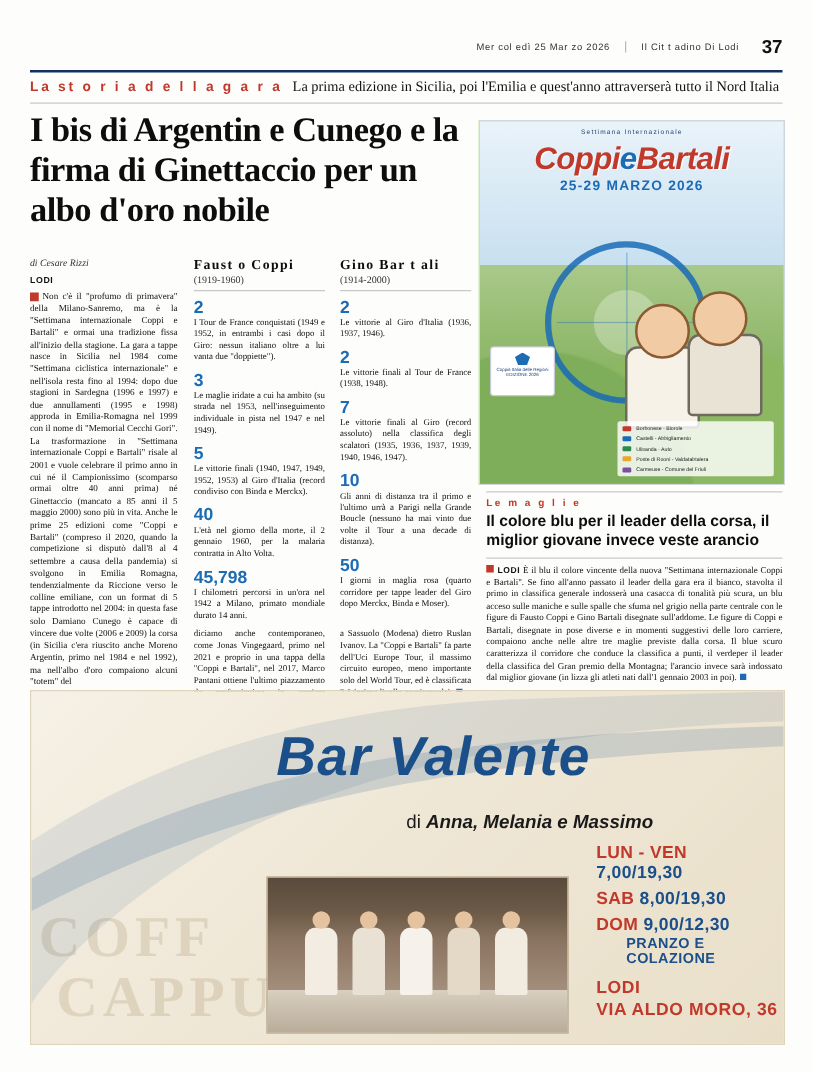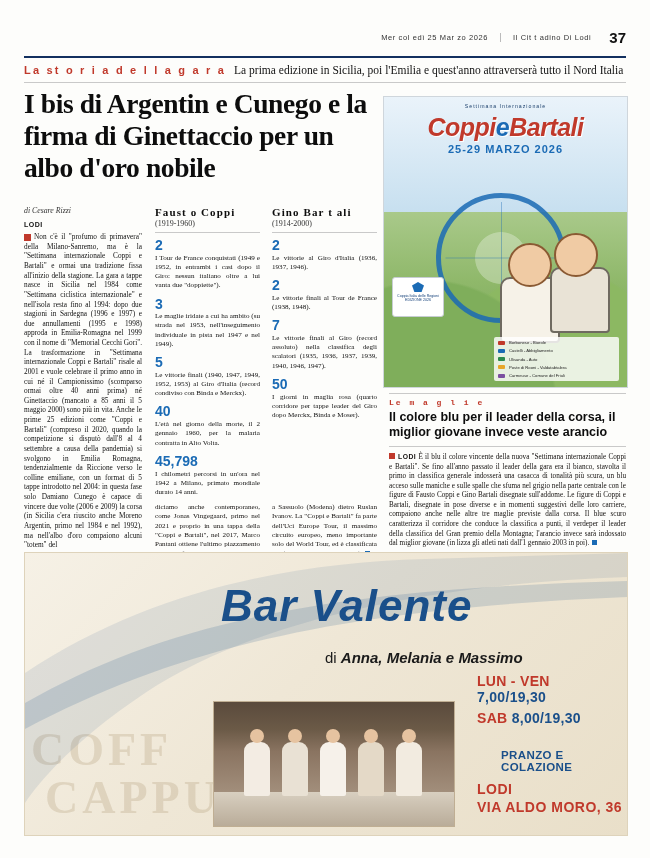--- a/index.html
+++ b/index.html
@@ -348,21 +348,21 @@
 
   
   .maglie {
     position: absolute;
     left: 389px;
     top: 393px;
     width: 237px;
   }
   .maglie .hr-top { border-top: 1px solid #c9c9c9; margin-bottom: 4px; }
   .maglie .label {
-    font-family: Liberation Mono, monospace;
+    font-family: Liberation Sans, sans-serif;
     font-weight: bold;
     font-size: 8px;
     letter-spacing: 2px;
     color: #c0392b;
   }
   .maglie .sub {
     font-family: Liberation Sans, sans-serif;
     font-weight: bold;
     font-size: 12.5px;
     line-height: 1.2;
@@ -611,20 +611,24 @@
     </div>
     <div class="fact">
       <span class="num">2</span>
       <span class="txt">Le vittorie finali al Tour de France (1938, 1948).</span>
     </div>
     <div class="fact">
       <span class="num">7</span>
       <span class="txt">Le vittorie finali al Giro (record assoluto) nella classifica degli scalatori (1935, 1936, 1937, 1939, 1940, 1946, 1947).</span>
     </div>
     <div class="fact">
+      <span class="num">10</span>
+      <span class="txt">Gli anni di distanza tra il primo e l'ultimo urrà a Parigi nella Grande Boucle (nessuno ha mai vinto due volte il Tour a una decade di distanza).</span>
+    </div>
+    <div class="fact">
       <span class="num">50</span>
       <span class="txt">I giorni in maglia rosa (quarto corridore per tappe leader del Giro dopo Merckx, Binda e Moser).</span>
     </div>
   </div>
   <div class="col4-tail"><span>a Sassuolo (Modena) dietro Ruslan Ivanov. La "Coppi e Bartali" fa parte dell'Uci Europe Tour, il massimo circuito europeo, meno importante solo del World Tour, ed è classificata 2.1 (primo livello continentale).</span><span class="endmark"></span></div>
 
   <div class="maglie">
     <div class="hr-top"></div>
     <div class="label">Le m a g l i e</div>
     <div class="sub">Il colore blu per il leader della corsa, il miglior giovane invece veste arancio</div>
@@ -648,20 +652,21 @@
       <div class="counter"></div>
       <div class="person p1"></div>
       <div class="person p2"></div>
       <div class="person p3"></div>
       <div class="person p4"></div>
       <div class="person p5"></div>
     </div>
     <div class="hours">
       <div class="hline"><span class="day">LUN - VEN</span> <span>7,00/19,30</span></div>
       <div class="hline"><span class="day">SAB</span> <span>8,00/19,30</span></div>
+      <div class="hline"><span class="day">DOM</span> <span>9,00/12,30</span></div>
     </div>
     <div class="services">PRANZO E COLAZIONE</div>
     <div class="addr">
       <span class="city">LODI</span>
       <span>VIA ALDO MORO, 36</span>
     </div>
   </div>
 
 </div>
 

